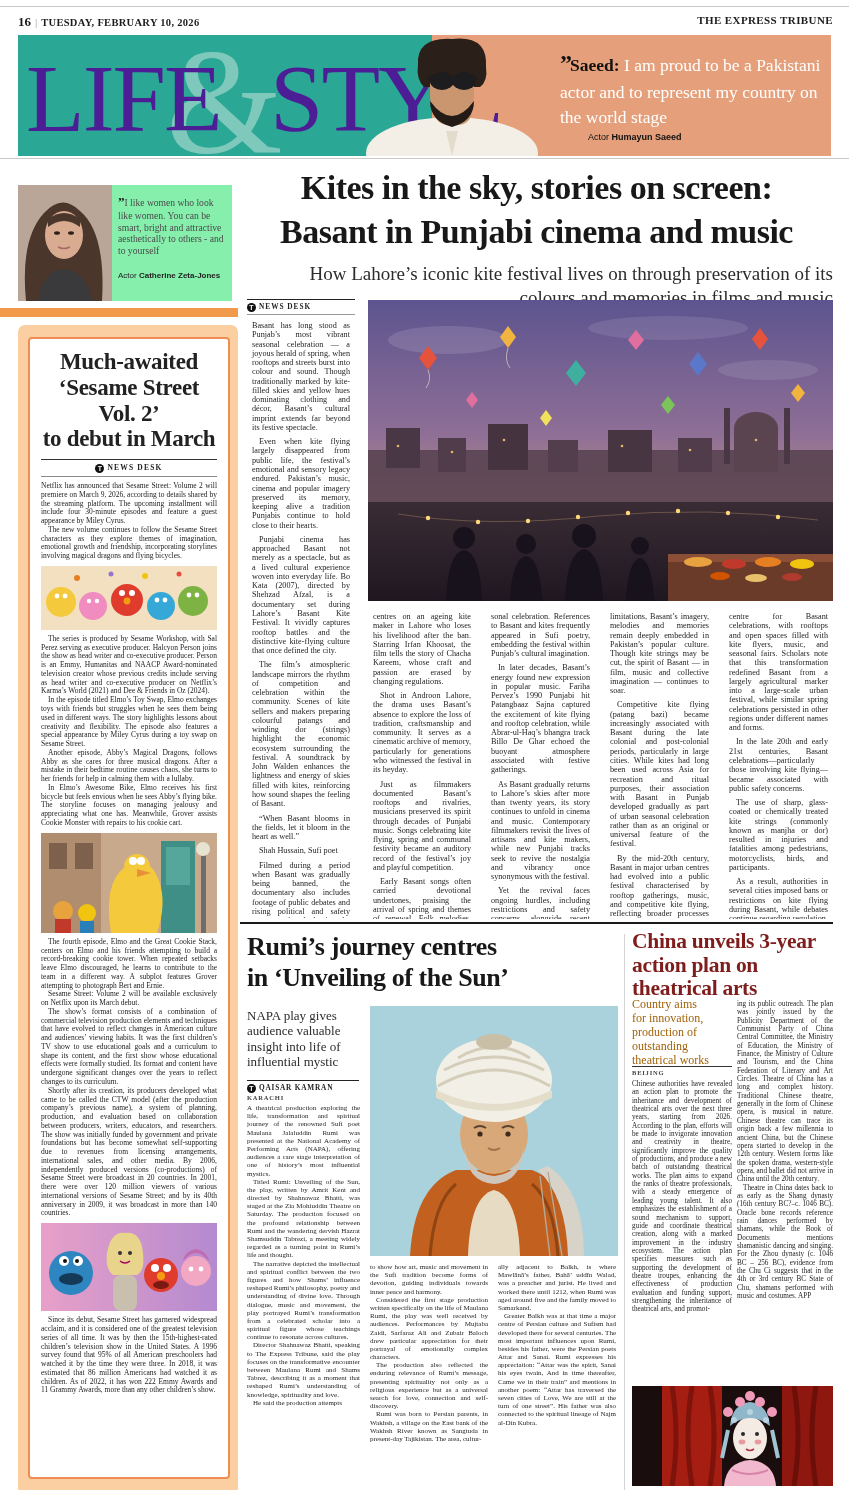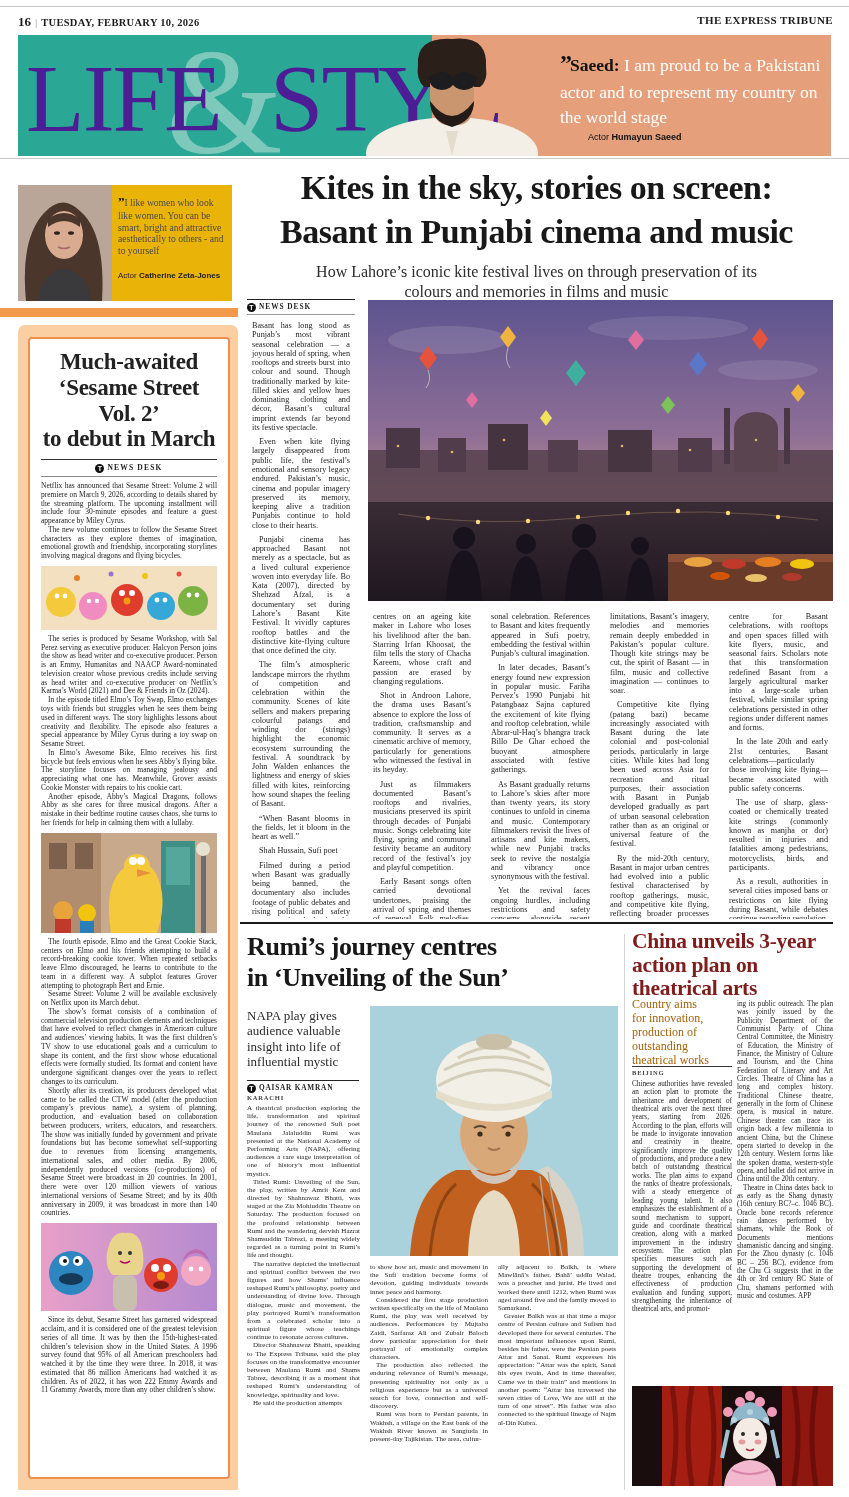--- a/index.html
+++ b/index.html
@@ -18,21 +18,21 @@
   .mast-word{position:absolute;color:#4c1d95;font-size:96px;line-height:1;letter-spacing:-2px;z-index:3;}
   .mast-amp{position:absolute;color:#7FC9BC;font-size:150px;line-height:1;z-index:2;}
   .saeed-photo{position:absolute;left:346px;top:35px;width:212px;height:121px;z-index:4;}
   .mast-quote{position:absolute;left:560px;top:46px;width:264px;z-index:5;font-size:17.5px;line-height:1.42;color:#fff;}
   .mq-mark{color:#111;font-weight:bold;font-size:24px;letter-spacing:-2px;}
   .mq-prefix{color:#111;font-weight:bold;}
   .mast-credit{position:absolute;left:588px;top:132px;z-index:5;font-size:9px;color:#111;
                font-family:"Liberation Sans","DejaVu Sans",sans-serif;}
   .mast-credit b{font-weight:bold;}
   
-  .zeta-box{position:absolute;left:18px;top:185px;width:214px;height:116px;background:#eab308;overflow:hidden;}
+  .zeta-box{position:absolute;left:18px;top:185px;width:214px;height:116px;background:#86efac;overflow:hidden;}
   .zeta-photo{position:absolute;left:0;top:0;width:94px;height:116px;}
   .zeta-text{position:absolute;left:100px;top:9px;width:108px;font-size:9.6px;line-height:1.22;color:#4a4a4a;}
   .zq-mark{color:#111;font-weight:bold;font-size:13px;}
   .zeta-credit{position:absolute;left:100px;top:86px;font-size:8px;color:#222;
                font-family:"Liberation Sans","DejaVu Sans",sans-serif;}
   .zeta-credit b{font-weight:bold;}
   .orange-bar{position:absolute;left:0;top:308px;width:238px;height:9px;background:#F29A4B;}
   
   .peach-wrap{position:absolute;left:18px;top:325px;width:220px;height:1165px;background:#FBCFA1;border-radius:7px 7px 0 0;}
   .white-box{position:absolute;left:10px;top:12px;width:176px;height:1118px;background:#fff;
@@ -43,22 +43,22 @@
   .bt-icon{display:inline-block;width:9px;height:9px;border-radius:50%;background:#111;color:#fff;
            font-size:7px;line-height:9px;text-align:center;letter-spacing:0;vertical-align:-1px;margin-right:3px;
            font-family:"Liberation Sans","DejaVu Sans",sans-serif;}
   .body-block{font-size:7.5px;line-height:1.17;text-align:justify;color:#222;}
   .body-block p{margin:0;text-indent:7px;}
   .body-block.flush p:first-child{text-indent:0;}
   .ses-img{width:176px;margin:5px 0;display:block;}
   
   .main-hl{position:absolute;left:240px;top:166px;width:593px;text-align:center;
            font-size:34px;line-height:1.28;font-weight:bold;color:#181818;letter-spacing:-.5px;}
-  .main-sf{position:absolute;left:240px;top:262px;width:593px;text-align:center;
-           font-size:16px;line-height:1.25;color:#2c2c2c;}
+  .main-sf{position:absolute;left:240px;top:262px;width:593px;text-align:right;
+           font-size:19px;line-height:1.25;color:#2c2c2c;}
   .nd-main{position:absolute;left:247px;top:299px;width:108px;border-top:1.4px solid #222;border-bottom:1px solid #999;
            padding:2px 0;font-size:7.3px;font-weight:bold;letter-spacing:1px;color:#222;}
   .news-col{position:absolute;overflow:hidden;font-size:8.2px;line-height:1.13;text-align:justify;color:#1e1e1e;}
   .news-col p{margin:5px;text-indent:7px;}
   .news-col.flush p:first-child{text-indent:0;}
   .kite-photo{position:absolute;left:368px;top:300px;width:465px;height:301px;}
   .section-divider{position:absolute;left:240px;top:922px;width:593px;height:1.6px;background:#1a1a1a;}
   
   .rumi-hl{position:absolute;left:247px;top:932px;width:380px;font-size:26px;line-height:1.18;font-weight:bold;color:#181818;letter-spacing:-.4px;}
   .rumi-sf{position:absolute;left:247px;top:1008px;width:118px;font-size:13px;line-height:1.18;color:#2c2c2c;}
@@ -171,22 +171,22 @@
           <circle cx="148" cy="29" r="2.4" fill="#fff"></circle>
           <circle cx="156" cy="29" r="2.4" fill="#fff"></circle>
         <circle cx="36" cy="12" r="3" fill="#e67e22"></circle>
           <circle cx="70" cy="8" r="2.5" fill="#9575cd"></circle>
           <circle cx="104" cy="10" r="3" fill="#f1c40f"></circle>
           <circle cx="138" cy="8" r="2.5" fill="#e74c3c"></circle>
       </svg>
       <div class="body-block">
           <p>The series is produced by Sesame Workshop, with Sal Perez serving as executive producer. Halcyon Person joins the show as head writer and co-executive producer. Person is an Emmy, Humanitas and NAACP Award-nominated television creator whose previous credits include serving as head writer and co-executive producer on Netflix’s Karma’s World (2021) and Dee &amp; Friends in Oz (2024).</p>
           <p>In the episode titled Elmo’s Toy Swap, Elmo exchanges toys with friends but struggles when he sees them being used in different ways. The story highlights lessons about creativity and flexibility. The episode also features a special appearance by Miley Cyrus during a toy swap on Sesame Street.</p>
+          <p>Another episode, Abby’s Magical Dragons, follows Abby as she cares for three musical dragons. After a mistake in their bedtime routine causes chaos, she turns to her friends for help in calming them with a lullaby.</p>
           <p>In Elmo’s Awesome Bike, Elmo receives his first bicycle but feels envious when he sees Abby’s flying bike. The storyline focuses on managing jealousy and appreciating what one has. Meanwhile, Grover assists Cookie Monster with repairs to his cookie cart.</p>
-          <p>Another episode, Abby’s Magical Dragons, follows Abby as she cares for three musical dragons. After a mistake in their bedtime routine causes chaos, she turns to her friends for help in calming them with a lullaby.</p>
         </div>
       <svg class="ses-img" viewBox="0 0 176 100">
         <rect width="176" height="100" fill="#c9a98c"></rect>
         <rect x="0" y="0" width="60" height="100" fill="#b08d6e"></rect>
         <rect x="8" y="10" width="18" height="26" fill="#7d614c"></rect>
           <rect x="34" y="10" width="18" height="26" fill="#7d614c"></rect>
         <rect x="120" y="8" width="34" height="92" fill="#3f8f86"></rect>
           <rect x="125" y="14" width="24" height="38" fill="#55a79c"></rect>
         <rect x="160" y="20" width="5" height="80" fill="#6d6d6d"></rect>
           <circle cx="162" cy="16" r="7" fill="#e8e3d0"></circle>

